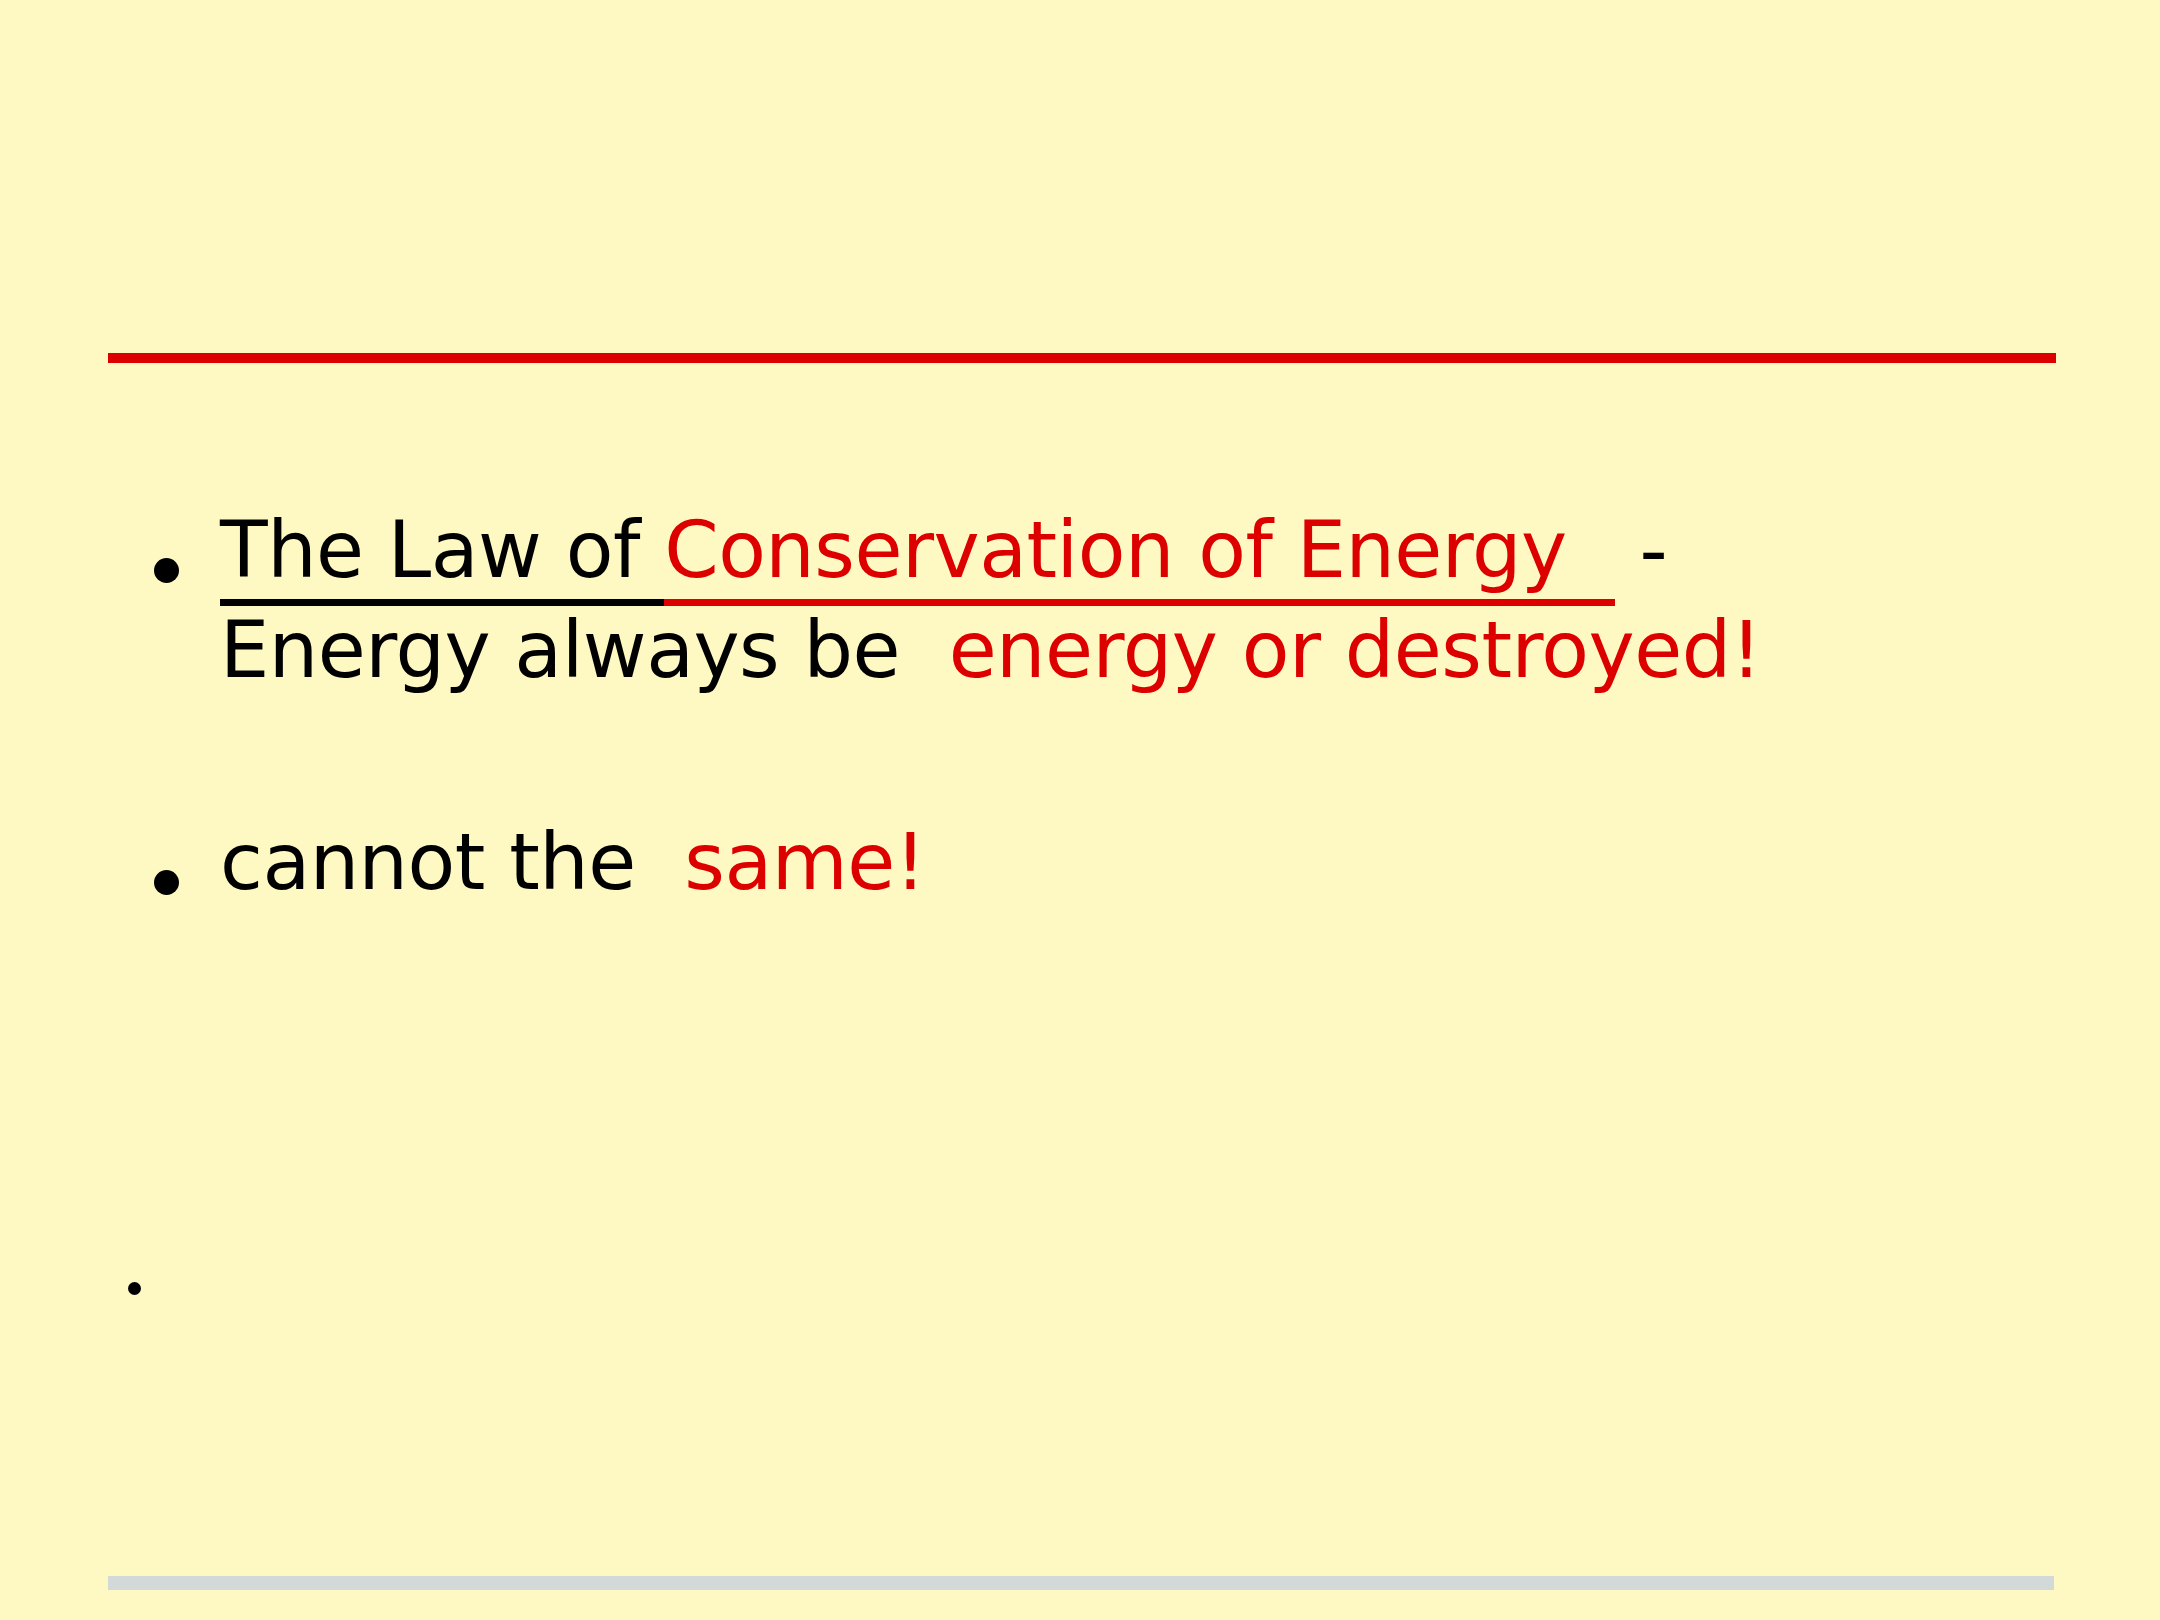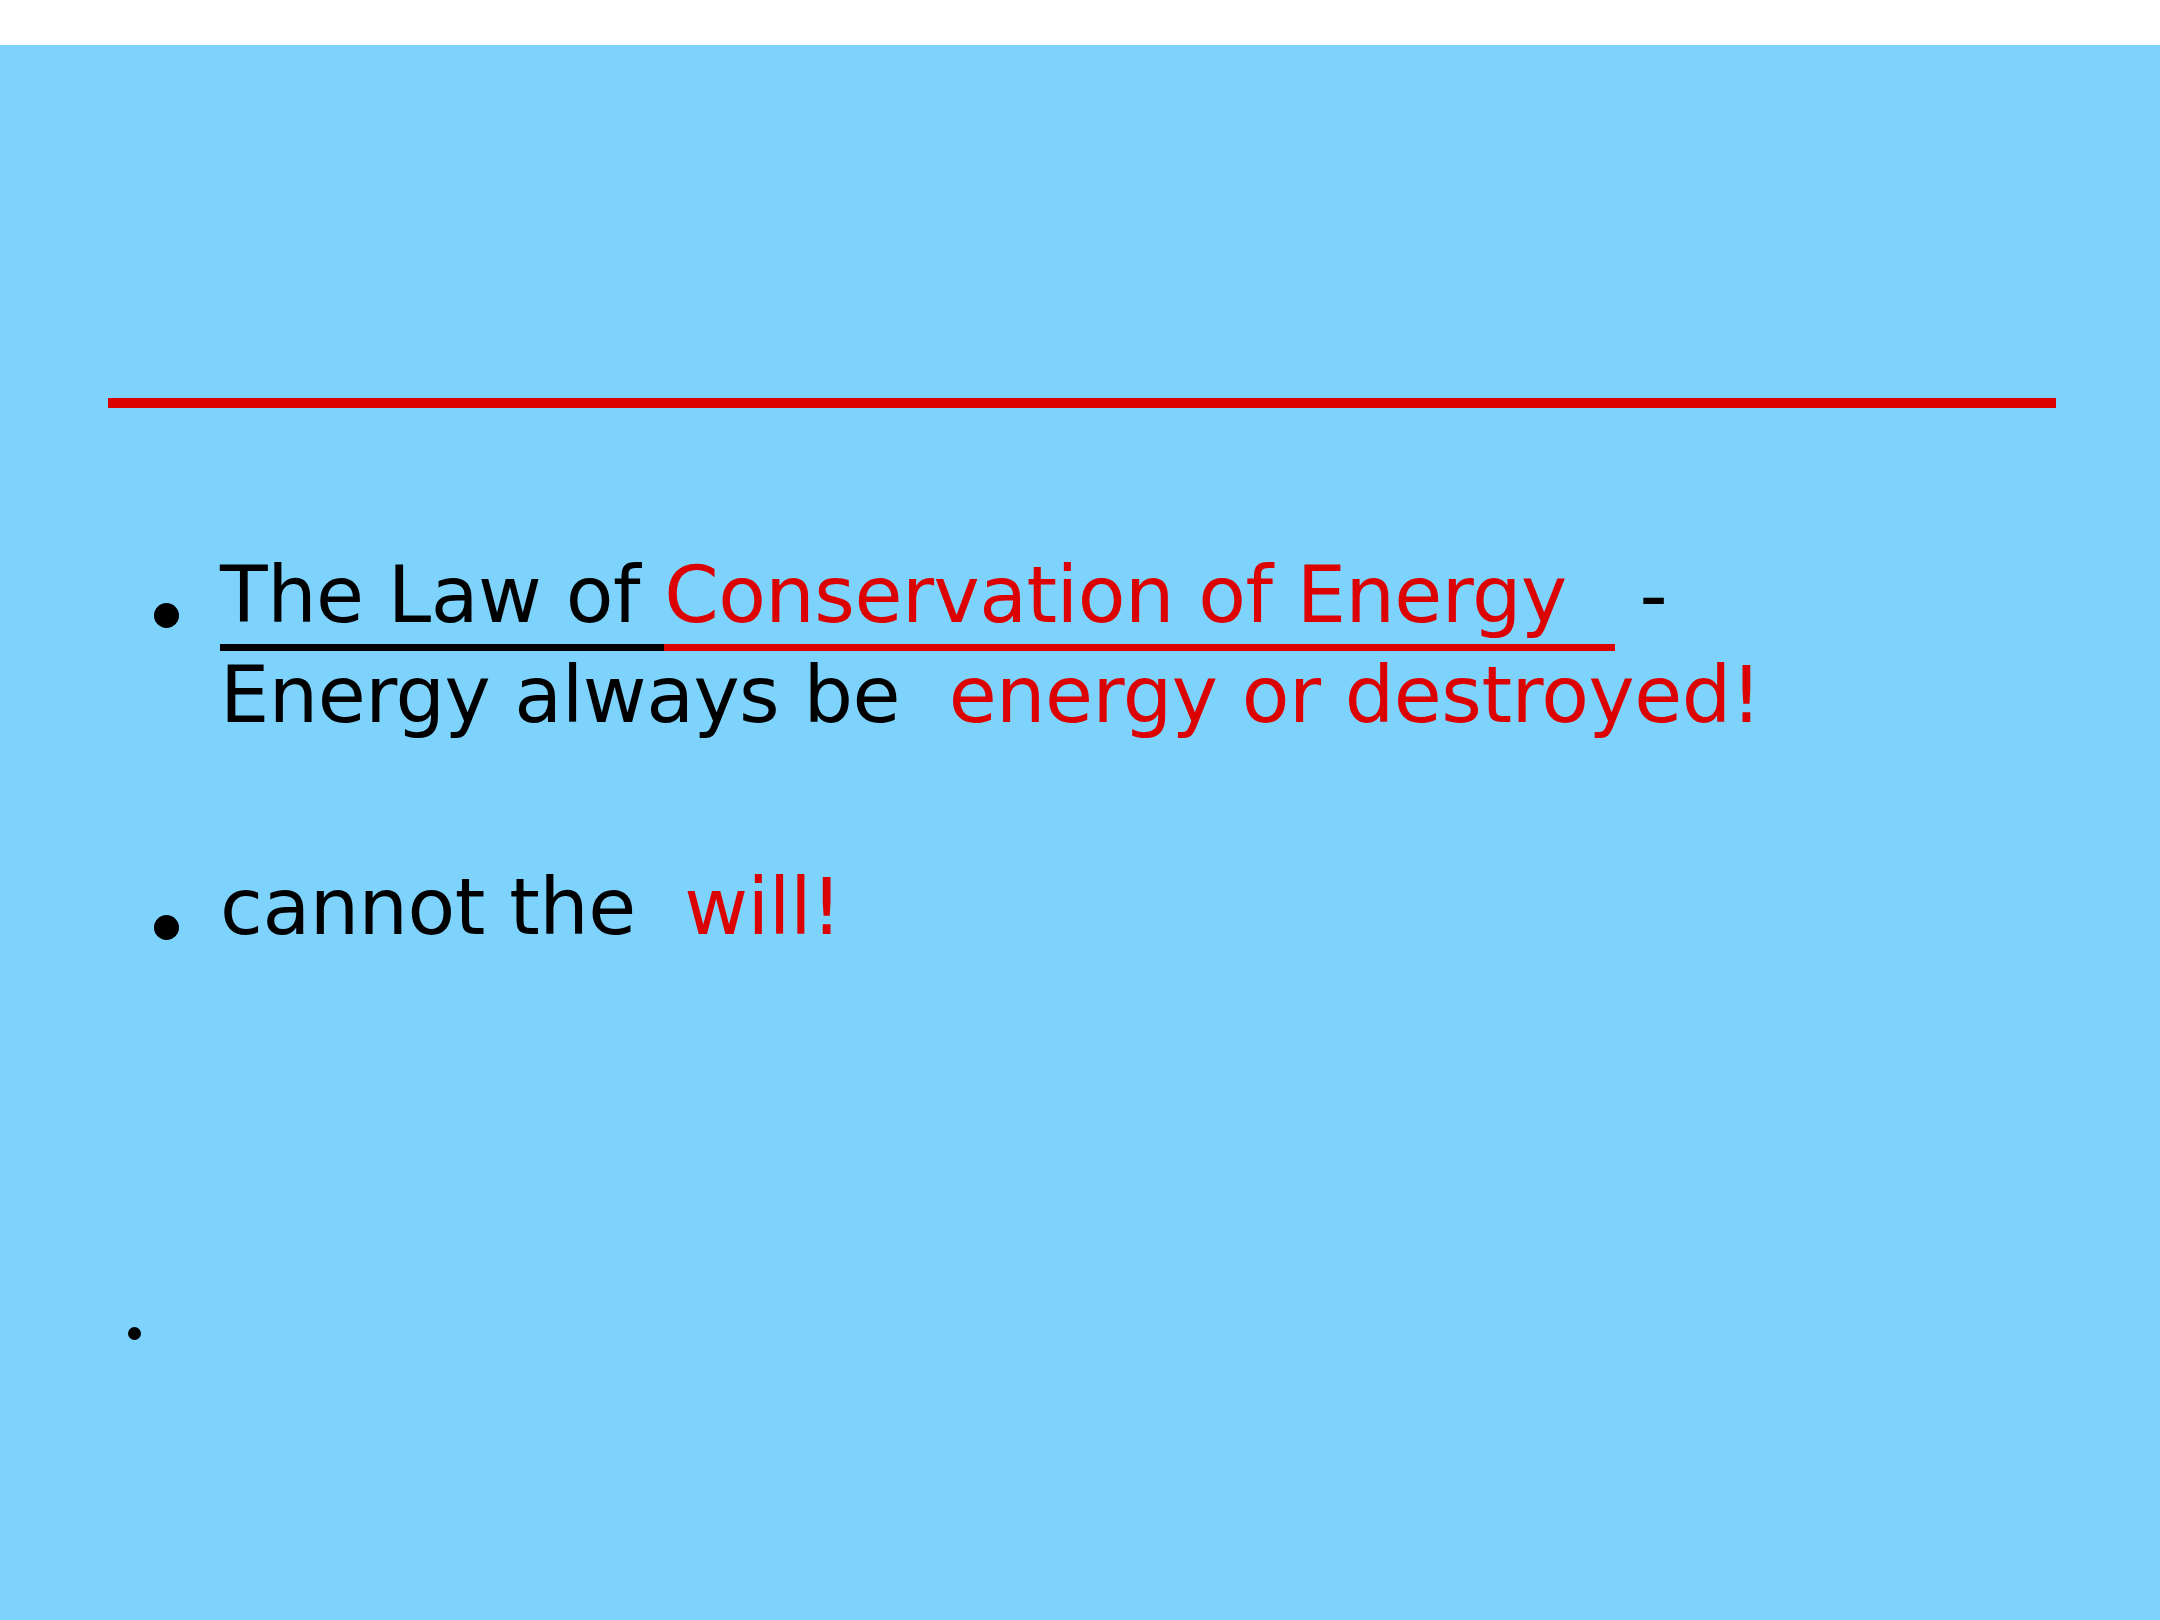--- a/index.html
+++ b/index.html
@@ -12,22 +12,21 @@
     width: 2160px;
     height: 1620px;
     position: relative;
     overflow: hidden;
     font-family: "DejaVu Sans", sans-serif;
   }
 
   .slide {
     position: absolute;
     inset: 0;
-    background: #7dd3fc;
-    margin-top: 45px;
+    background: #fef9c3;
   }
 
   
   .top-rule {
     position: absolute;
     left: 108px;
     top: 353px;
     width: 1948px;
     height: 10px;
     background: #DD0000;
@@ -116,21 +115,21 @@
       <div class="line"><span class="black">Energy always be  </span><span class="red">energy or destroyed!</span></div>
 
     </div>
 
     <div class="gap"></div>
 
     <div class="bullet-block">
       <span class="bullet-dot"></span>
 
 
-      <div class="line"><span class="black">cannot the  </span><span class="red">will!</span></div>
+      <div class="line"><span class="black">cannot the  </span><span class="red">same!</span></div>
     </div>
 
   </div>
 
   <div class="trailing-dot"></div>
 
   <div class="bottom-rule"></div>
 
 </div>
 

